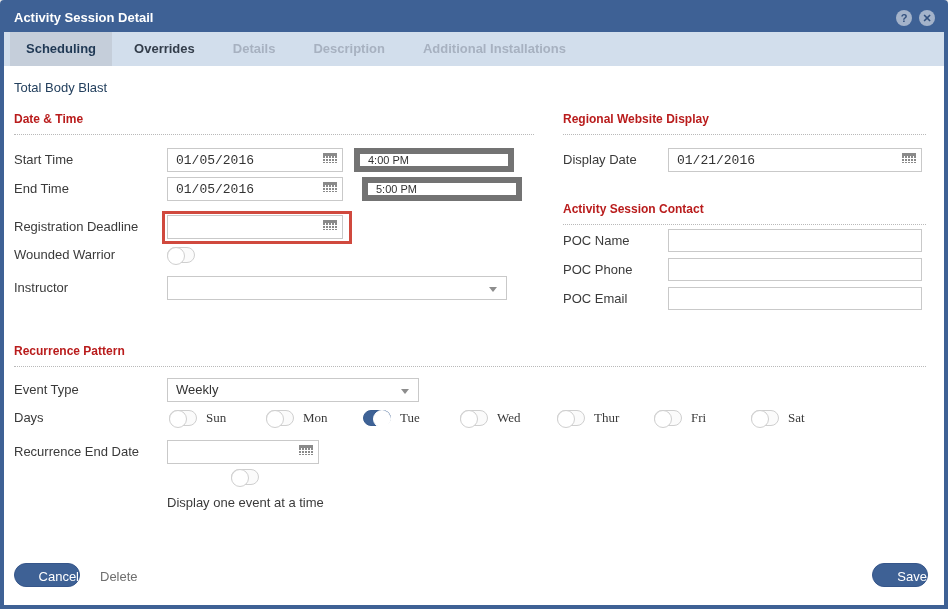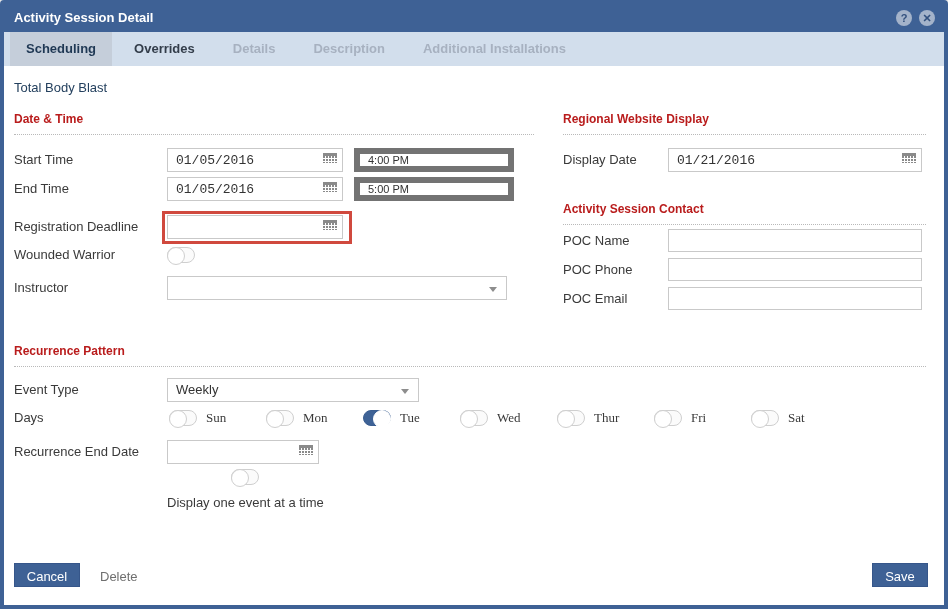--- a/index.html
+++ b/index.html
@@ -84,22 +84,22 @@
 
   .days-row { position:absolute; left:165px; top:344px; display:flex; }
   .day-item { width:97px; display:flex; align-items:center; gap:9px;font-family:Liberation Serif, serif; }
   .day-item .day-lbl { font-size:13px; color:#3a3a3a; }
 
   .inline-toggle-row { position:absolute; display:flex; align-items:center; gap:10px;flex-direction:column; }
   .inline-toggle-row .lbl2 { font-size:13px; color:#3a3a3a; }
 
   .btn {
     position:absolute; height:24px; background:#3e6195; color:#fff;
-    border:1px solid #36568a; border-radius:0; font-size:13px;
-    line-height:26px; text-align:center; cursor:pointer;
+    border:1px solid #36568a; border-radius:12px; font-size:13px;
+    line-height:26px; text-align:right; cursor:pointer;
   }
   .link { position:absolute; font-size:13px; color:#6f6f6f; line-height:28px; cursor:pointer; }
 </style>
 </head>
 <body>
 
 <div class="dialog">
 
   <div class="titlebar">
     <span>Activity Session Detail</span>
@@ -126,21 +126,21 @@
       <input value="01/05/2016" style="">
       <span class="cal-icon"></span>
     </div>
     <input class="time-inp" style="left: 350px; top: 82px;" value="4:00 PM">
 
     <div class="lbl" style="left:10px; top:111px;">End Time</div>
     <div class="datebox" style="left:163px; top:111px; width:176px;">
       <input value="01/05/2016" style="">
       <span class="cal-icon"></span>
     </div>
-    <input class="time-inp" style="left: 350px; top: 111px;" value="5:00 PM">
+    <input class="time-inp" style="left: 358px; top: 111px;" value="5:00 PM">
 
     <div class="lbl" style="left:10px; top:149px;">Registration Deadline</div>
     <div class="datebox" style="left:163px; top:149px; width:176px;">
       <input value="" style="">
       <span class="cal-icon"></span>
     </div>
     <div class="highlight-box"></div>
 
     <div class="lbl" style="left:10px; top:177px;">Wounded Warrior</div>
     <span class="toggle toggle-abs off" style="left:163px; top:181px;"></span>

